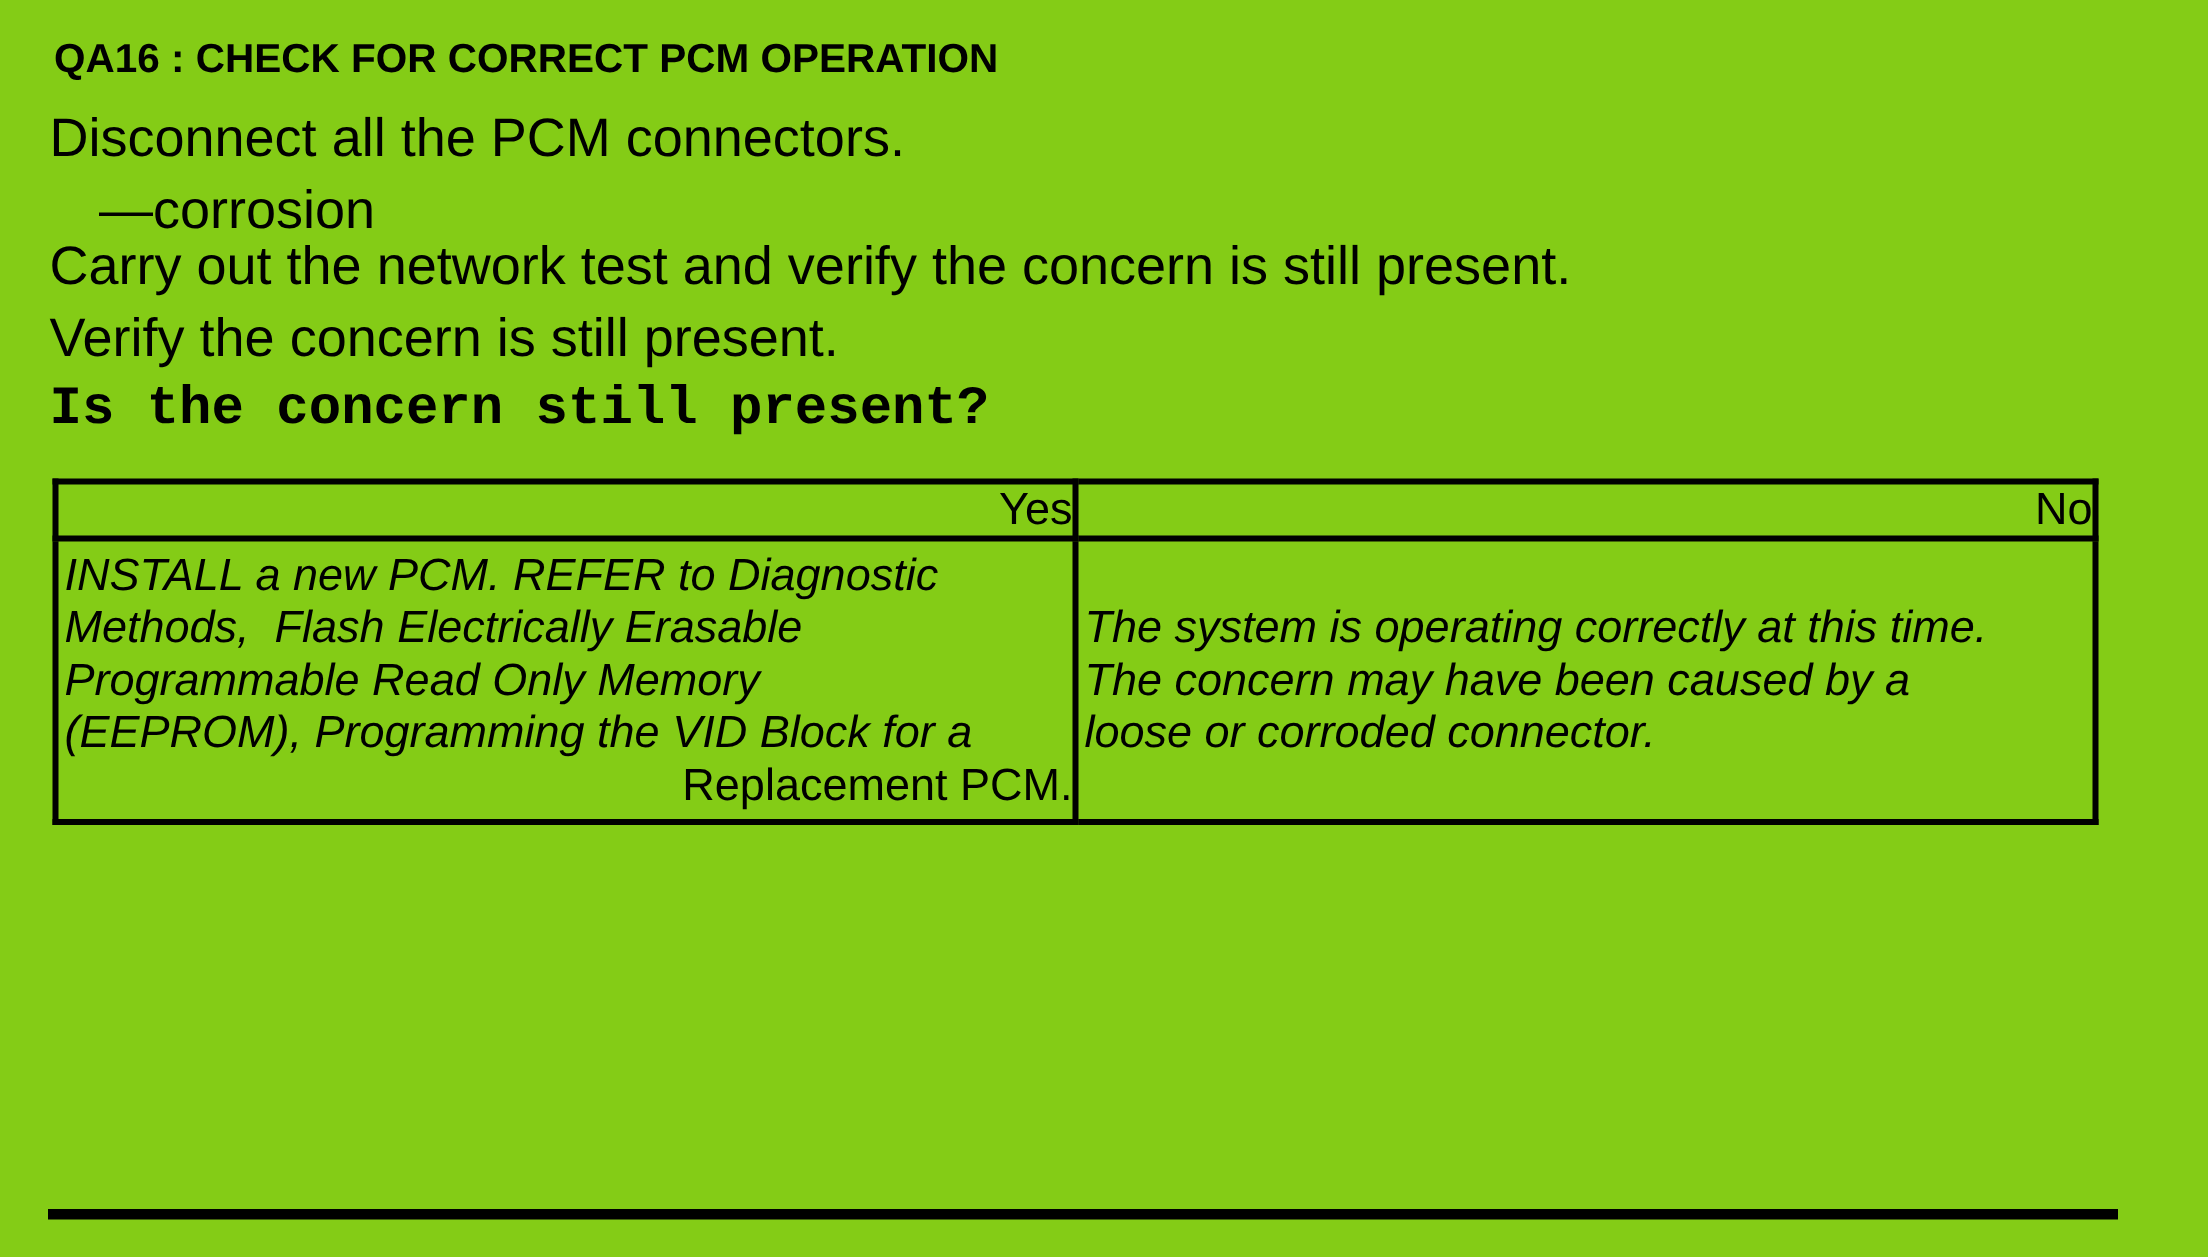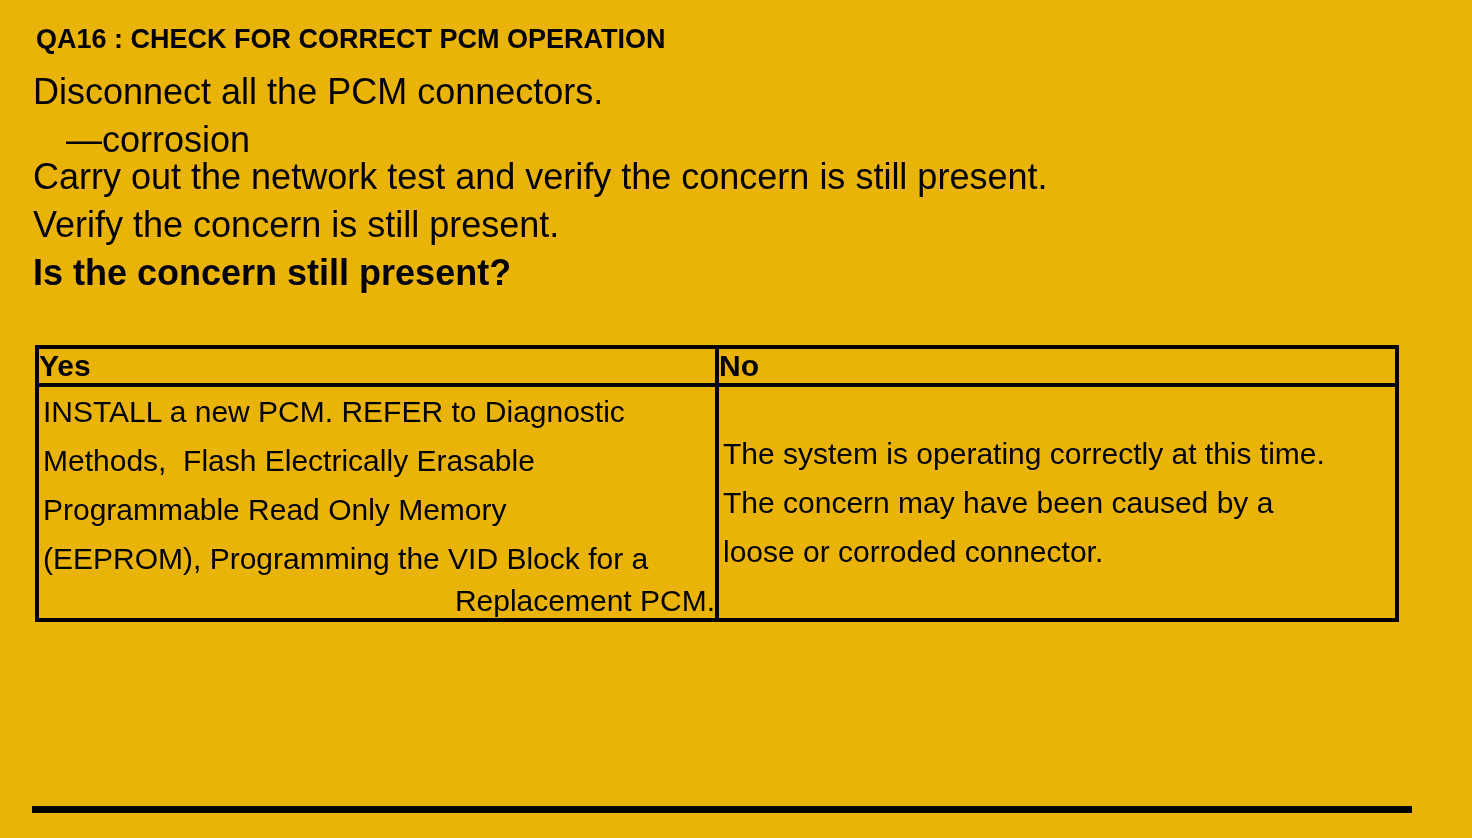--- a/index.html
+++ b/index.html
@@ -13,21 +13,21 @@
     font-family: "Liberation Sans", "DejaVu Sans", sans-serif;
     color: #000000;
     overflow: hidden;
   }
   .page {
     position: relative;
     width: 1472px;
     height: 838px;
     box-sizing: border-box;
     padding: 24px 0 0 33px;
-    background: #eab308;
+    background: #84cc16;
   }
   .heading {
     font-size: 27px;
     font-weight: 700;
     line-height: 31px;
     margin: 0 0 22px 3px;
   }
   .para {
     font-size: 36px;
     line-height: 30px;
@@ -36,49 +36,51 @@
   }
   .para.indent {
     margin-left: 33px;
     margin-bottom: 7px;
   }
   .para.first-indent {
     margin-top: -12px;
   }
   .para.question {
     font-weight: 700;
-    margin-bottom: 57px;
+    margin-bottom: 31px;
+    font-family: Liberation Mono, monospace;
   }
   table.result-table {
     border-collapse: collapse;
     table-layout: fixed;
     width: 1364px;
     margin-left: 2px;
   }
   table.result-table th,
   table.result-table td {
     border: 4px solid #000000;
   }
   table.result-table th {
     font-size: 30px;
-    font-weight: 700;
-    text-align: left;
+    font-weight: 400;
+    text-align: right;
     height: 33px;
     padding: 0;
     width: 50%;
   }
   table.result-table td {
     height: 185px;
     vertical-align: middle;
     padding: 0 0 0 4px;
   }
   .cell-body {
     font-size: 30px;
-    line-height: 49px;
+    line-height: 35px;
     white-space: pre;
+    font-style: italic;
   }
   .cell-line-centered {
     font-size: 30px;
     line-height: 35px;
     text-align: right;
     white-space: pre;
   }
   .bottom-rule {
     position: absolute;
     left: 32px;

